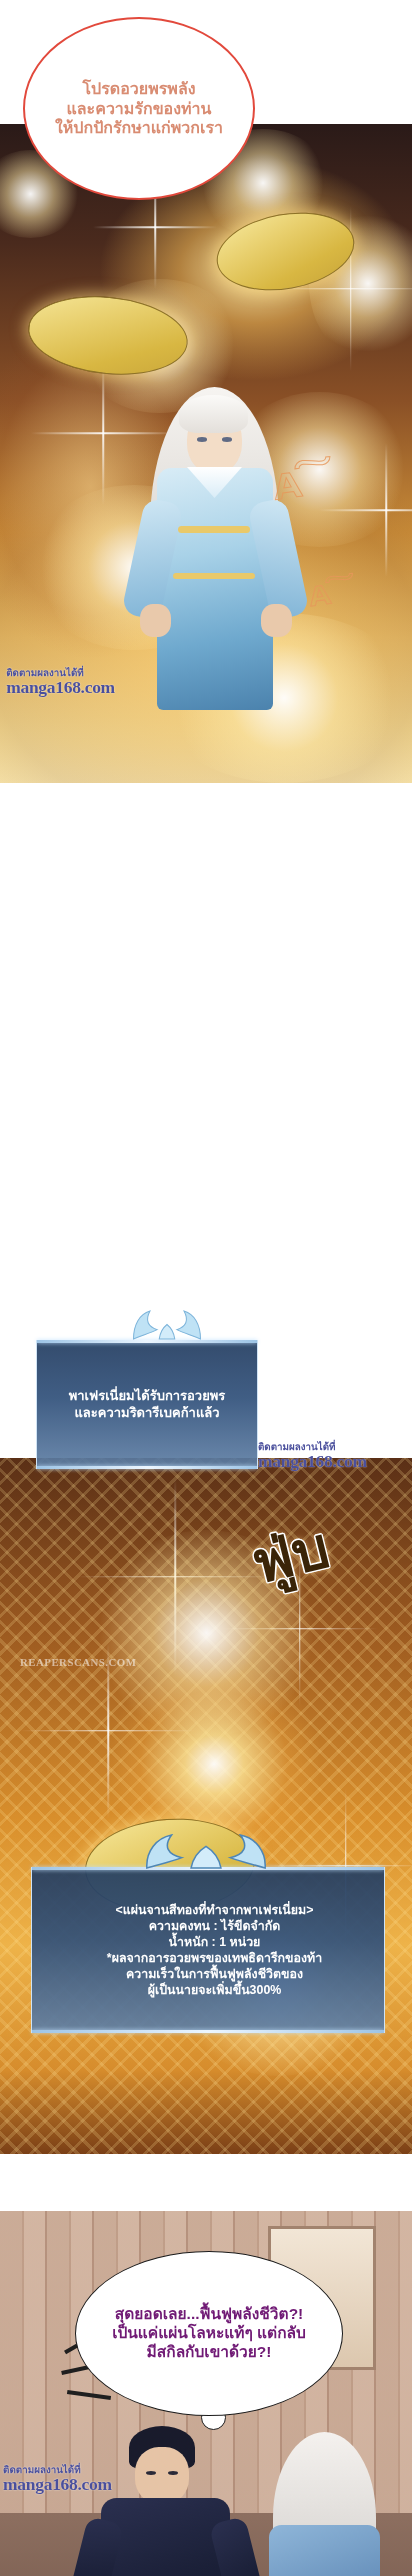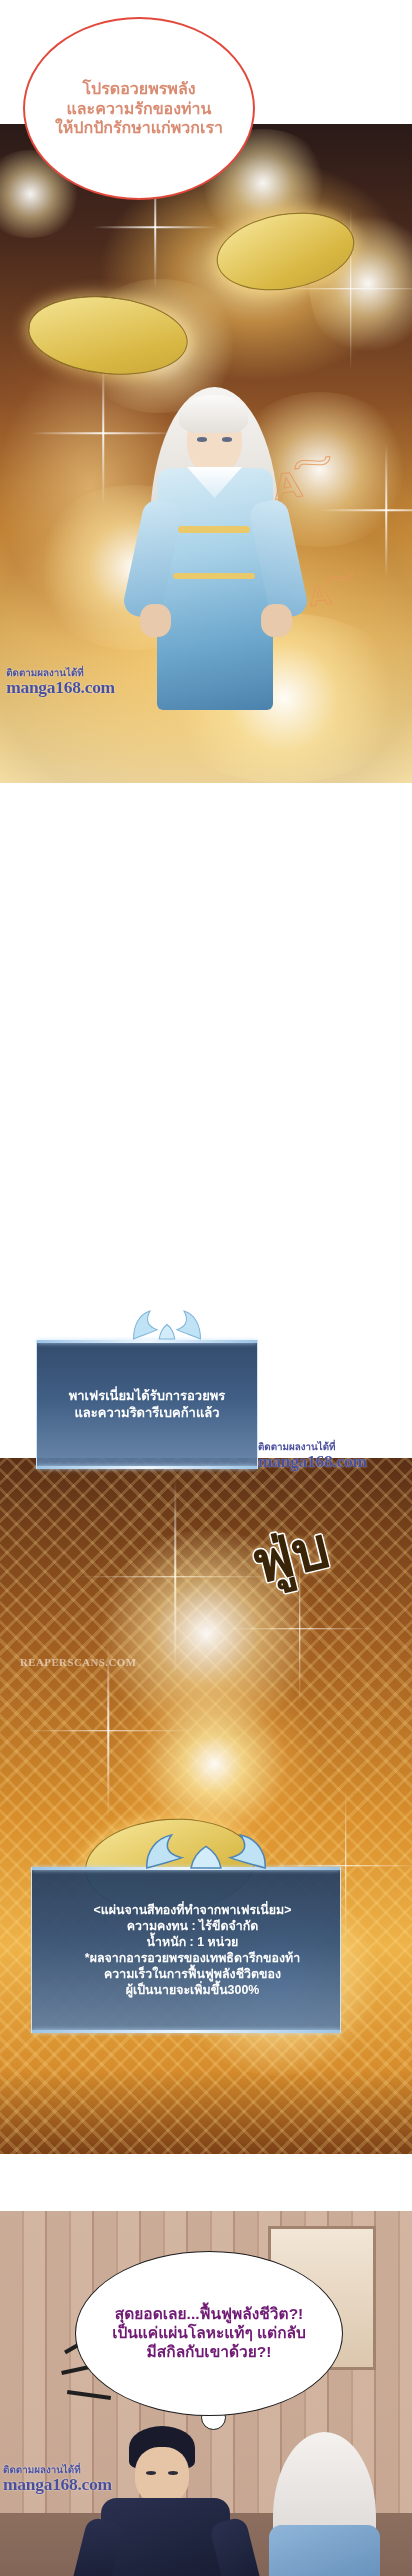--- a/index.html
+++ b/index.html
@@ -330,21 +330,21 @@
     <div class="coin" style="left:85px; top:361px; width:170px; height:93px; transform:rotate(-4deg);"></div>
   </div>
 
   <div class="sys-crest" style="left:116px; top:1834px; width:180px; height:36px;">
     <svg width="180" height="36" viewBox="0 0 350 70">
       <path d="M60 66 C58 34 78 8 108 2 C92 24 100 40 128 46 C108 54 88 58 60 66 Z" fill="#bfe2f5" stroke="#4e86b5" stroke-width="3"></path>
       <path d="M290 66 C292 34 272 8 242 2 C258 24 250 40 222 46 C242 54 262 58 290 66 Z" fill="#bfe2f5" stroke="#4e86b5" stroke-width="3"></path>
       <path d="M146 66 C150 44 162 32 175 24 C188 32 200 44 204 66 Z" fill="#d3ecfa" stroke="#4e86b5" stroke-width="3"></path>
     </svg>
   </div>
-  <div class="sys-window" style="left:31px; top:1867px; width:310px; height:166px; font-size:12.4px;padding-left:13px;">
+  <div class="sys-window" style="left:31px; top:1867px; width:354px; height:166px; font-size:12.4px;padding-left:13px;">
     <span class="line">&lt;แผ่นจานสีทองที่ทำจากพาเฟรเนี่ยม&gt;</span>
     <span class="line">ความคงทน : ไร้ขีดจำกัด</span>
     <span class="line">น้ำหนัก : 1 หน่วย</span>
     <span class="line">*ผลจากอารอวยพรของเทพธิดารีกของท้า</span>
     <span class="line">ความเร็วในการฟื้นฟูพลังชีวิตของ</span>
     <span class="line">ผู้เป็นนายจะเพิ่มขึ้น300%</span>
   </div>
 
   <div class="gap" style="top:2154px;height:57px;"></div>
 

